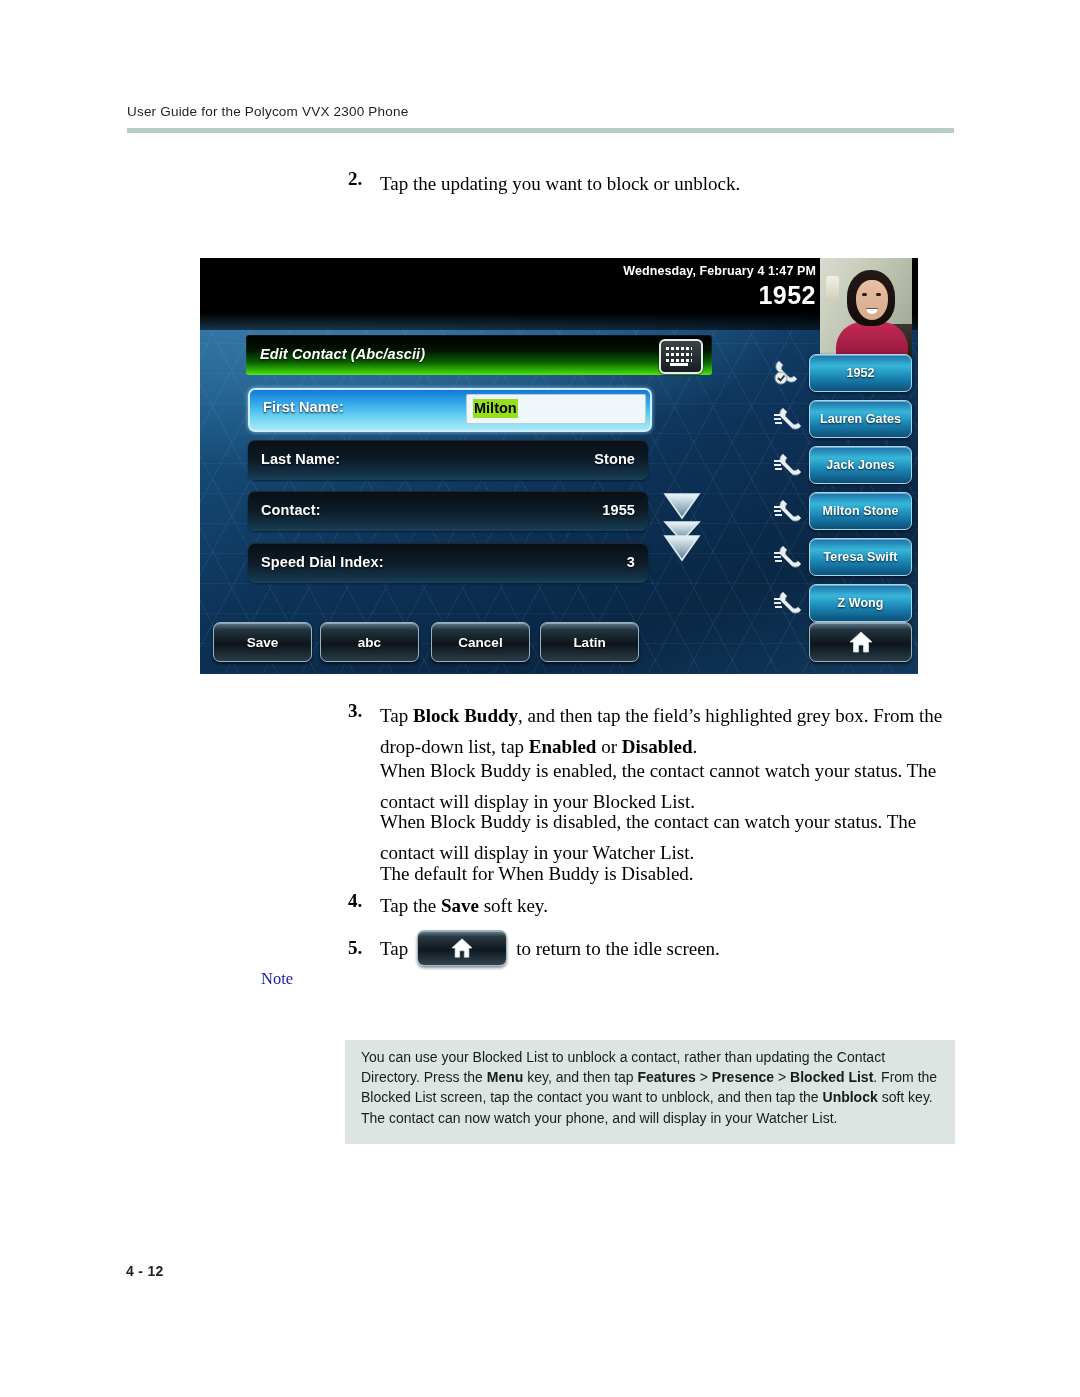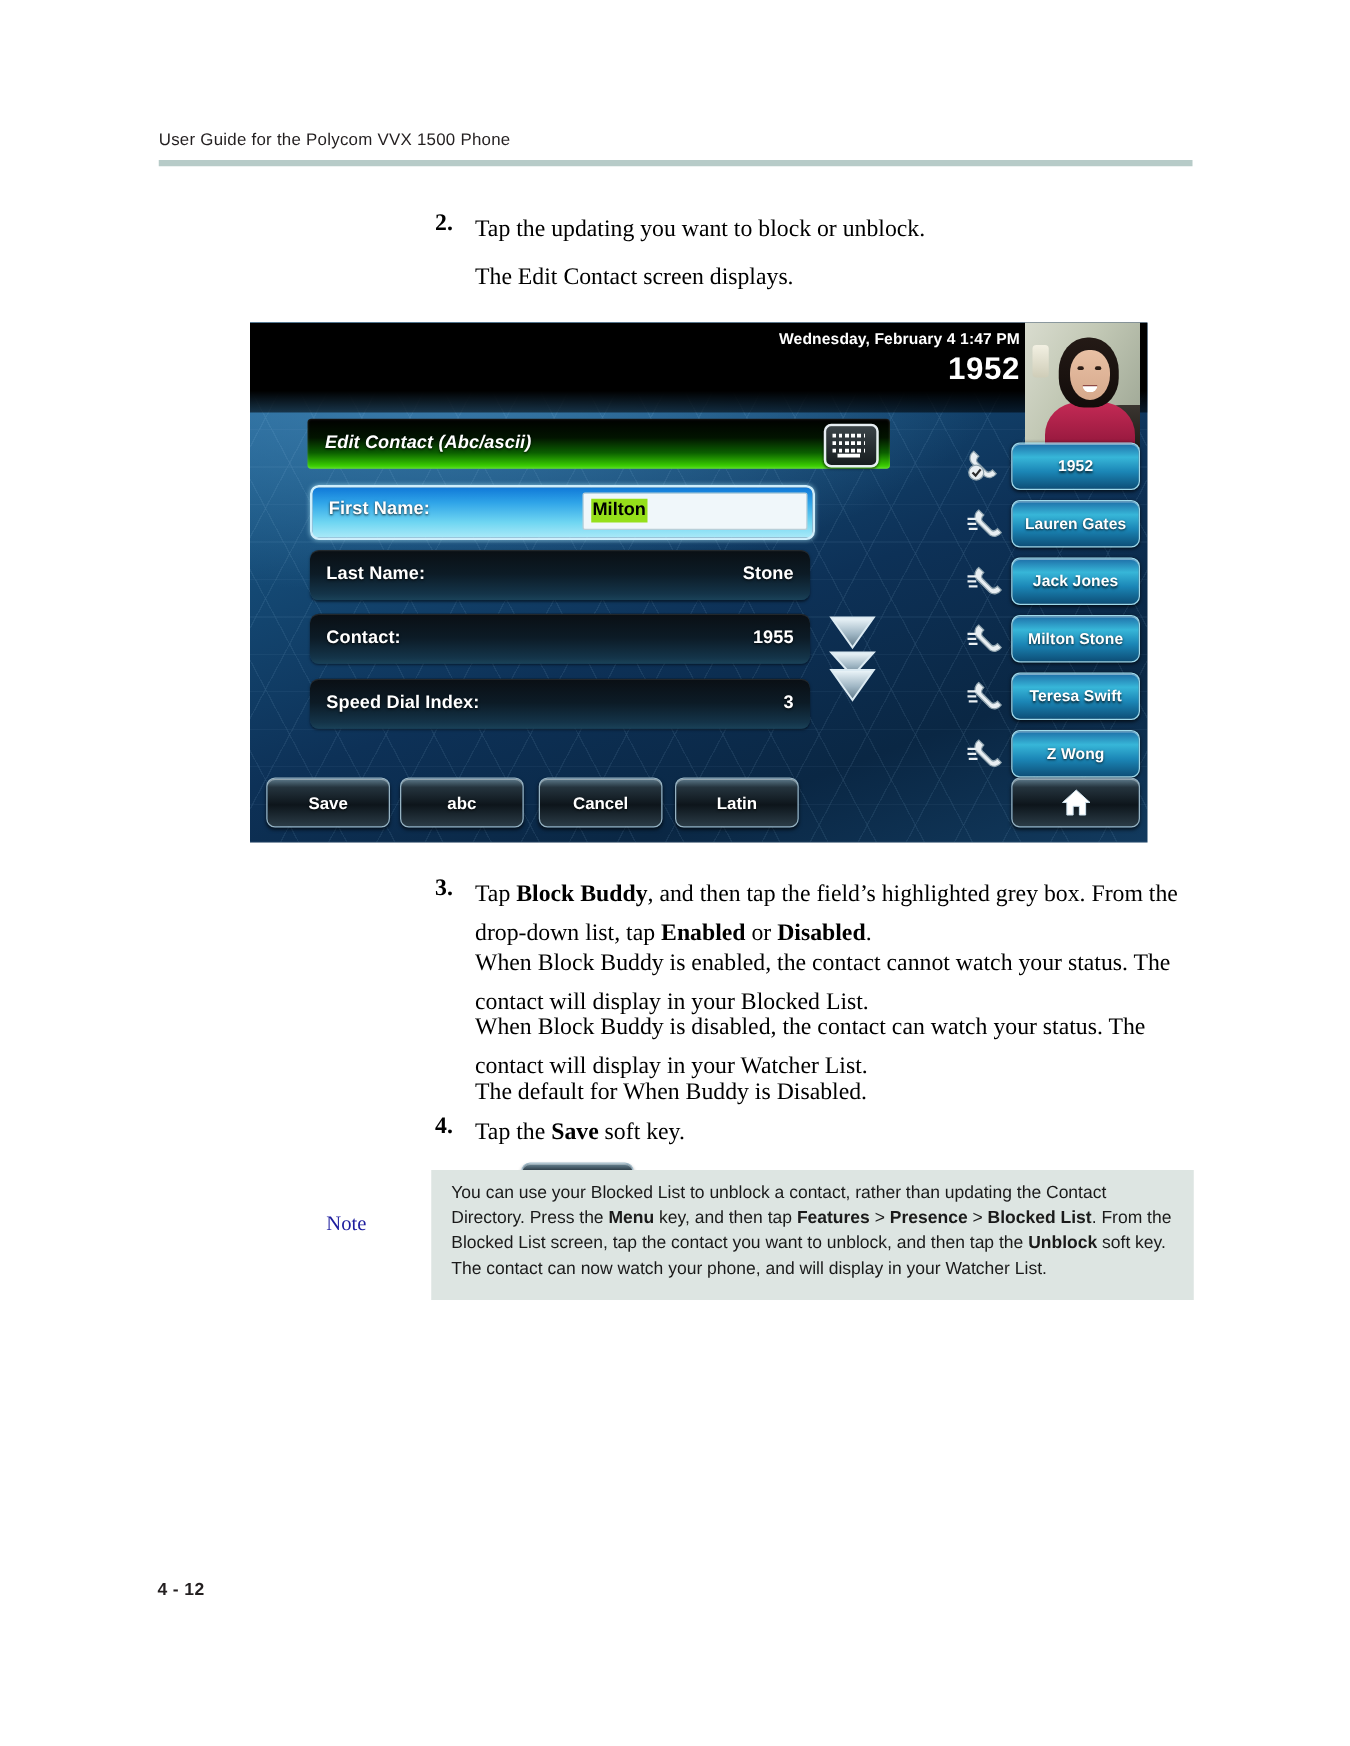--- a/index.html
+++ b/index.html
@@ -372,21 +372,21 @@
     left: 261px;
     top: 969px;
     font-family: "Liberation Serif", serif;
     font-weight: normal;
     font-size: 16.5px;
     color: #1d1d9e;
   }
   .note-box {
     position: absolute;
     left: 345px;
-    top: 936px;
+    top: 1040px;
     width: 610px;
     height: 104px;
     background: #dde5e2;
   }
   .note-text {
     position: absolute;
     left: 16px;
     top: 7px;
     width: 582px;
     font-family: "Liberation Sans", sans-serif;
@@ -404,29 +404,28 @@
     font-size: 14px;
     font-weight: bold;
     color: #231f20;
     letter-spacing: 0.3px;
   }
 </style>
 </head>
 <body>
 
 <div class="page-header">
-  <div class="hdr-text">User Guide for the Polycom VVX 1500 Phone</div>
+  <div class="hdr-text">User Guide for the Polycom VVX 2300 Phone</div>
   <div class="hdr-rule"></div>
 </div>
 
 <div class="step" style="left:348px; top:168px; width:640px;">
   <div class="step-num">2.</div>
   <div class="step-body">
     <div>Tap the updating you want to block or unblock.</div>
-    <div style="margin-top:7px;">The Edit Contact screen displays.</div>
   </div>
 </div>
 
 <div class="phone-shot">
   <div class="pattern"></div>
 
   <div class="status-bar"></div>
   <div class="status-date">Wednesday, February 4  1:47 PM</div>
   <div class="status-ext">1952</div>
 

